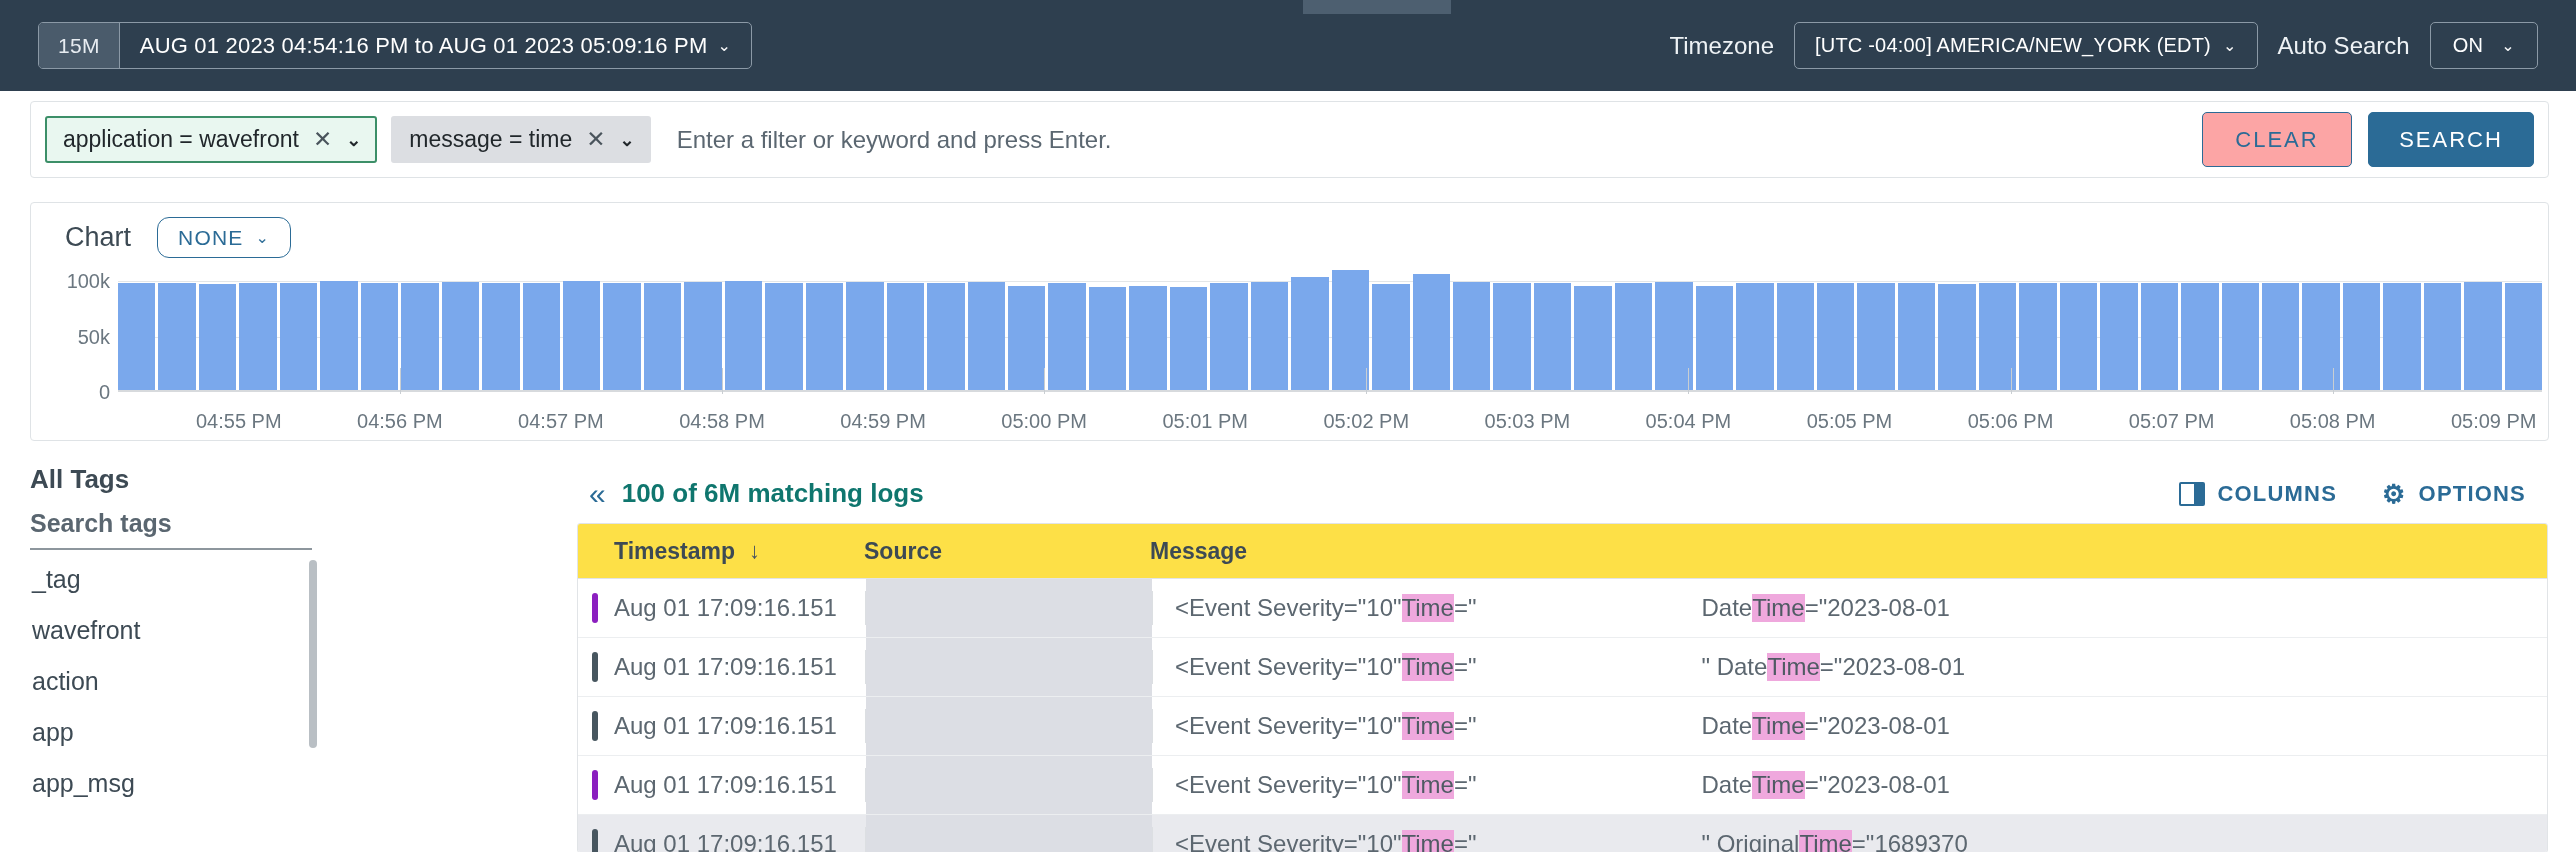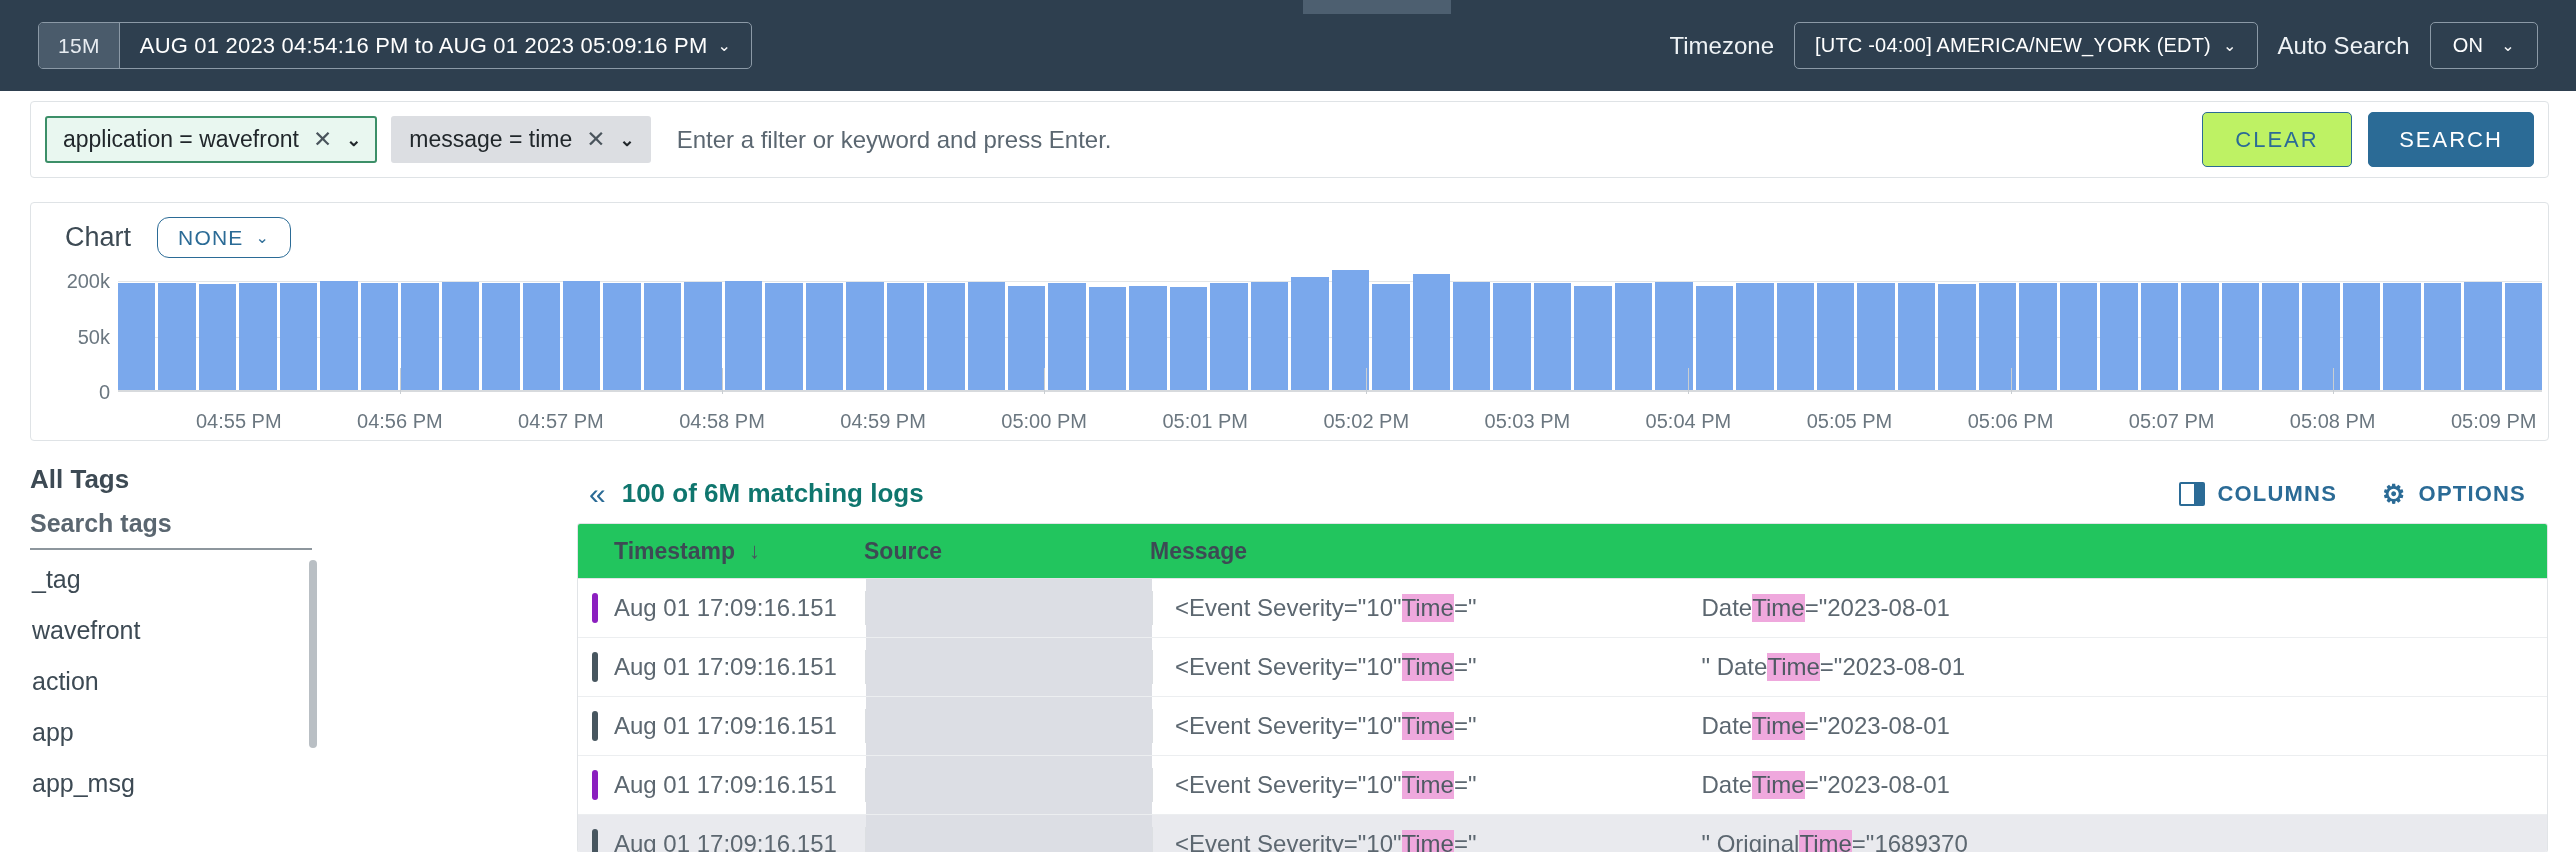--- a/index.html
+++ b/index.html
@@ -91,21 +91,21 @@
   .chip-x { font-size: 23px; color: #4a545c; line-height: 1; }
   .chip-caret { font-size: 18px; color: #21272b; line-height: 1; font-weight: bold;}
   .filter-placeholder {
     font-size: 24px; color: #5b6771; margin-left: 12px; white-space: nowrap;
   }
   .filterbar-actions { margin-left: auto; display: flex; align-items: center; gap: 16px; }
   .btn-clear {
     height: 55px; min-width: 150px; padding: 6px 26px;
     display: flex; align-items: center; justify-content: center;
     border: 1px solid #2b6b96; border-radius: 5px;
-    background: #bef264; color: #2b6b96;
+    background: #fca5a5; color: #2b6b96;
     font-size: 22px; letter-spacing: 2px;
   }
   .btn-search {
     height: 55px; min-width: 166px; padding: 0 26px;
     display: flex; align-items: center; justify-content: center;
     border: 1px solid #2b6b96; border-radius: 5px;
     background: #2b6b96; color: #ffffff;
     font-size: 22px; letter-spacing: 2px;
   }
 
@@ -213,21 +213,21 @@
 
   .table {
     position: absolute; left: 0; top: 59px; width: 1971px; height: 330px;
     border: 1px solid #e1e4e7;
     border-radius: 3px;
     background: #ffffff;
     overflow: hidden;
   }
   .thead {
     display: flex; align-items: center; height: 55px;
-    background: #22c55e;
+    background: #fde047;
     border-bottom: 1px solid #e1e4e7;
   }
   .th { font-size: 23px; font-weight: bold; color: #3d4a54; display: flex; align-items: center; gap: 14px; }
   .th.c-ts  { width: 286px; padding-left: 36px; }
   .th.c-src { width: 286px; }
   .th.c-msg { flex: 1; }
   .sort-arrow { font-size: 22px; color: #4a5560; }
 
   .trow {
     display: flex; align-items: center; height: 59px;
@@ -300,21 +300,21 @@
     <div class="chart-none">
       <span>NONE</span>
       <span class="caret">⌄</span>
     </div>
   </div>
 
   <div class="chart-body">
     <div class="y-axis" id="yaxis">
         <div class="y-tick" style="top: 128px;">0</div>
         <div class="y-tick" style="top: 73px;">50k</div>
-        <div class="y-tick" style="top: 16.7px;">200k</div>
+        <div class="y-tick" style="top: 16.7px;">100k</div>
       </div>
     <div class="plot">
       <div class="gridline" id="grid-100k" style="top: 16.7px;"></div>
       <div class="gridline" id="grid-50k" style="top: 73px;"></div>
       <div class="bars" id="bars">
           <div class="bar" title="96000" style="height: 107px; background: rgb(122, 168, 236);"></div>
           <div class="bar" title="96000" style="height: 107px; background: rgb(122, 168, 236);"></div>
           <div class="bar" title="95000" style="height: 106px; background: rgb(122, 168, 236);"></div>
           <div class="bar" title="96000" style="height: 107px; background: rgb(122, 168, 236);"></div>
           <div class="bar" title="96000" style="height: 107px; background: rgb(122, 168, 236);"></div>

